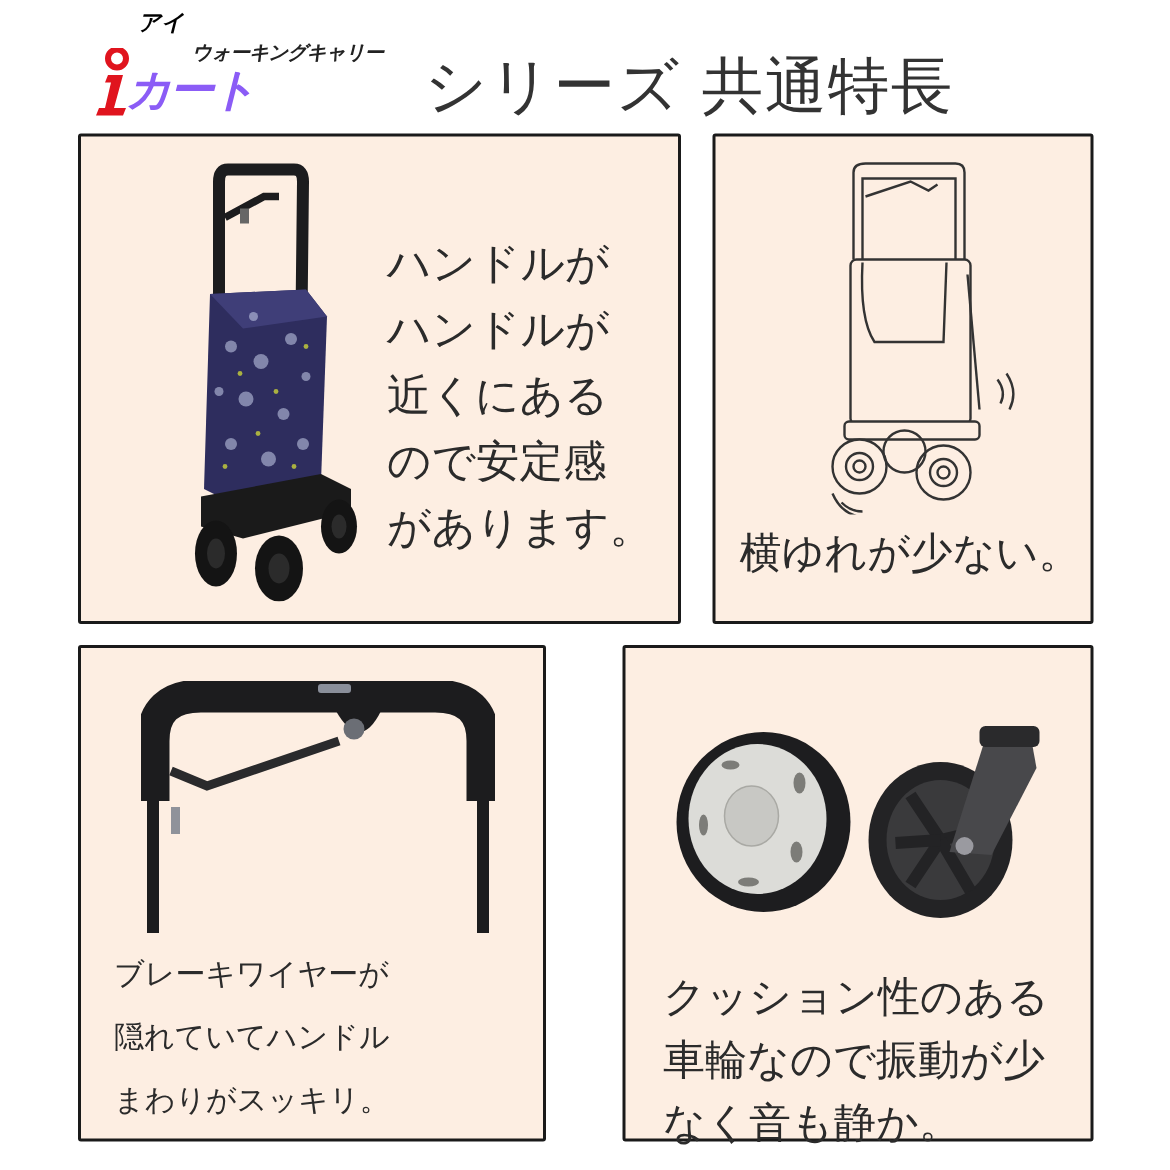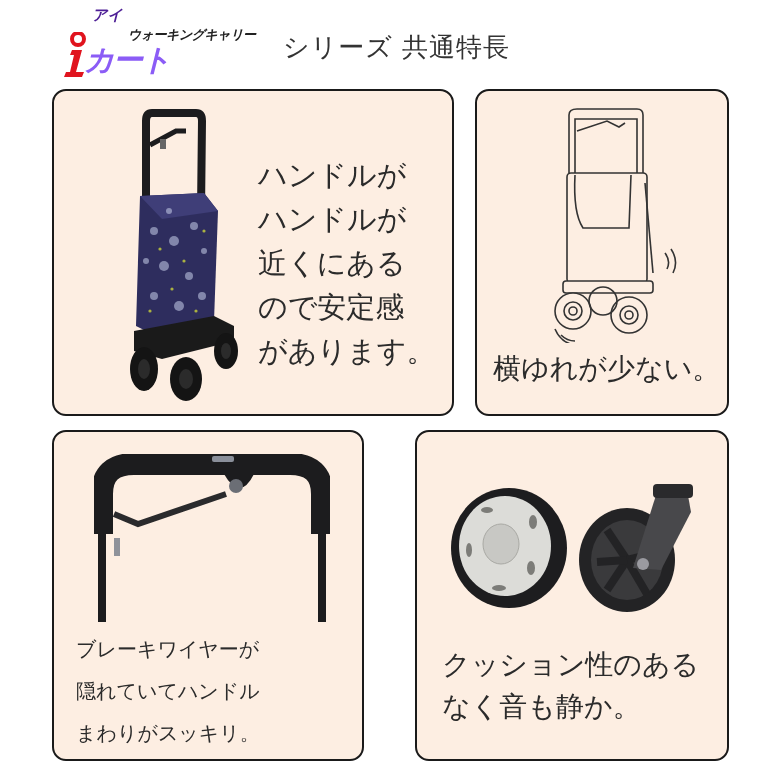--- a/index.html
+++ b/index.html
@@ -1,27 +1,27 @@
 <!DOCTYPE html>
 <html><head>
 <meta charset="utf-8">
 <style>
   * { box-sizing: border-box; margin: 0; padding: 0; }
   html, body { width: 780px; height: 780px; background: #ffffff; overflow: hidden; }
   body { position: relative; font-family: "DejaVu Sans", sans-serif; color: #2b2b2b; }
 
   .logo { position: absolute; left: 62px; top: 4px; width: 210px; height: 76px; }
-  .logo .ai { position: absolute; left: 30px; top: 2px; font-size: 15px; font-weight: bold; font-style: italic; color: #4c1d95; }
+  .logo .ai { position: absolute; left: 30px; top: 2px; font-size: 15px; font-weight: bold; font-style: italic; color: #000000; }
   .logo .sub { position: absolute; left: 66px; top: 22px; font-size: 13px; font-weight: bold; font-style: italic; color: #222; letter-spacing: -0.5px; }
   .logo .main { position: absolute; left: 22px; top: 36px; font-size: 30px; font-weight: bold; font-style: italic; color: #8b5cf6; letter-spacing: -2px; }
   .logo .i-mark { position: absolute; left: 0px; top: 28px; width: 28px; height: 46px; }
 
-  .title { position: absolute; left: 283px; top: 30px; font-size: 26px; color: #333; letter-spacing: 1px; white-space: nowrap; }
+  .title { position: absolute; left: 283px; top: 30px; font-size: 41px; color: #333; letter-spacing: 1px; white-space: nowrap; }
 
-  .panel { position: absolute; background: #fdeee2; border: 2.5px solid #1a1a1a; border-radius: 14px; }
+  .panel { position: absolute; background: #fdeee2; border: 2.5px solid #1a1a1a; border-radius: 2px; }
   #p1 { left: 52px; top: 89px; width: 402px; height: 327px; }
   #p2 { left: 475px; top: 89px; width: 254px; height: 327px; text-align: right; }
   #p3 { left: 52px; top: 430px; width: 312px; height: 331px; }
   #p4 { left: 415px; top: 430px; width: 314px; height: 331px; }
 
   .ptext { position: absolute; font-size: 29px; line-height: 44px; color: #2b2b2b; white-space: nowrap; }
   #p1 .ptext { left: 204px; top: 62px; }
   #p2 .ptext { left: 16px; top: 256px; font-size: 28px; }
   #p3 .ptext { left: 22px; top: 196px; font-size: 20px; line-height: 42px; }
   #p4 .ptext { left: 25px; top: 196px; font-size: 28px; line-height: 42px; margin-top: 16px; }
@@ -161,15 +161,16 @@
       <line x1="180" y1="78" x2="160" y2="108"></line>
         <line x1="180" y1="78" x2="200" y2="112"></line>
       <line x1="180" y1="78" x2="150" y2="80"></line>
     </g>
     <path d="M186 86 L210 10 L240 8 L244 30 L214 88 Z" fill="#48484b"></path>
     <rect x="206" y="2" width="40" height="14" rx="4" fill="#2a2a2c"></rect>
     <circle cx="196" cy="82" r="6" fill="#9a9aa0"></circle>
   </svg>
   <div class="ptext">
     <span>クッション性のある</span>
+    <span>車輪なので振動が少</span>
     <span>なく音も静か。</span>
   </div>
 </div>
 
 </body></html>

